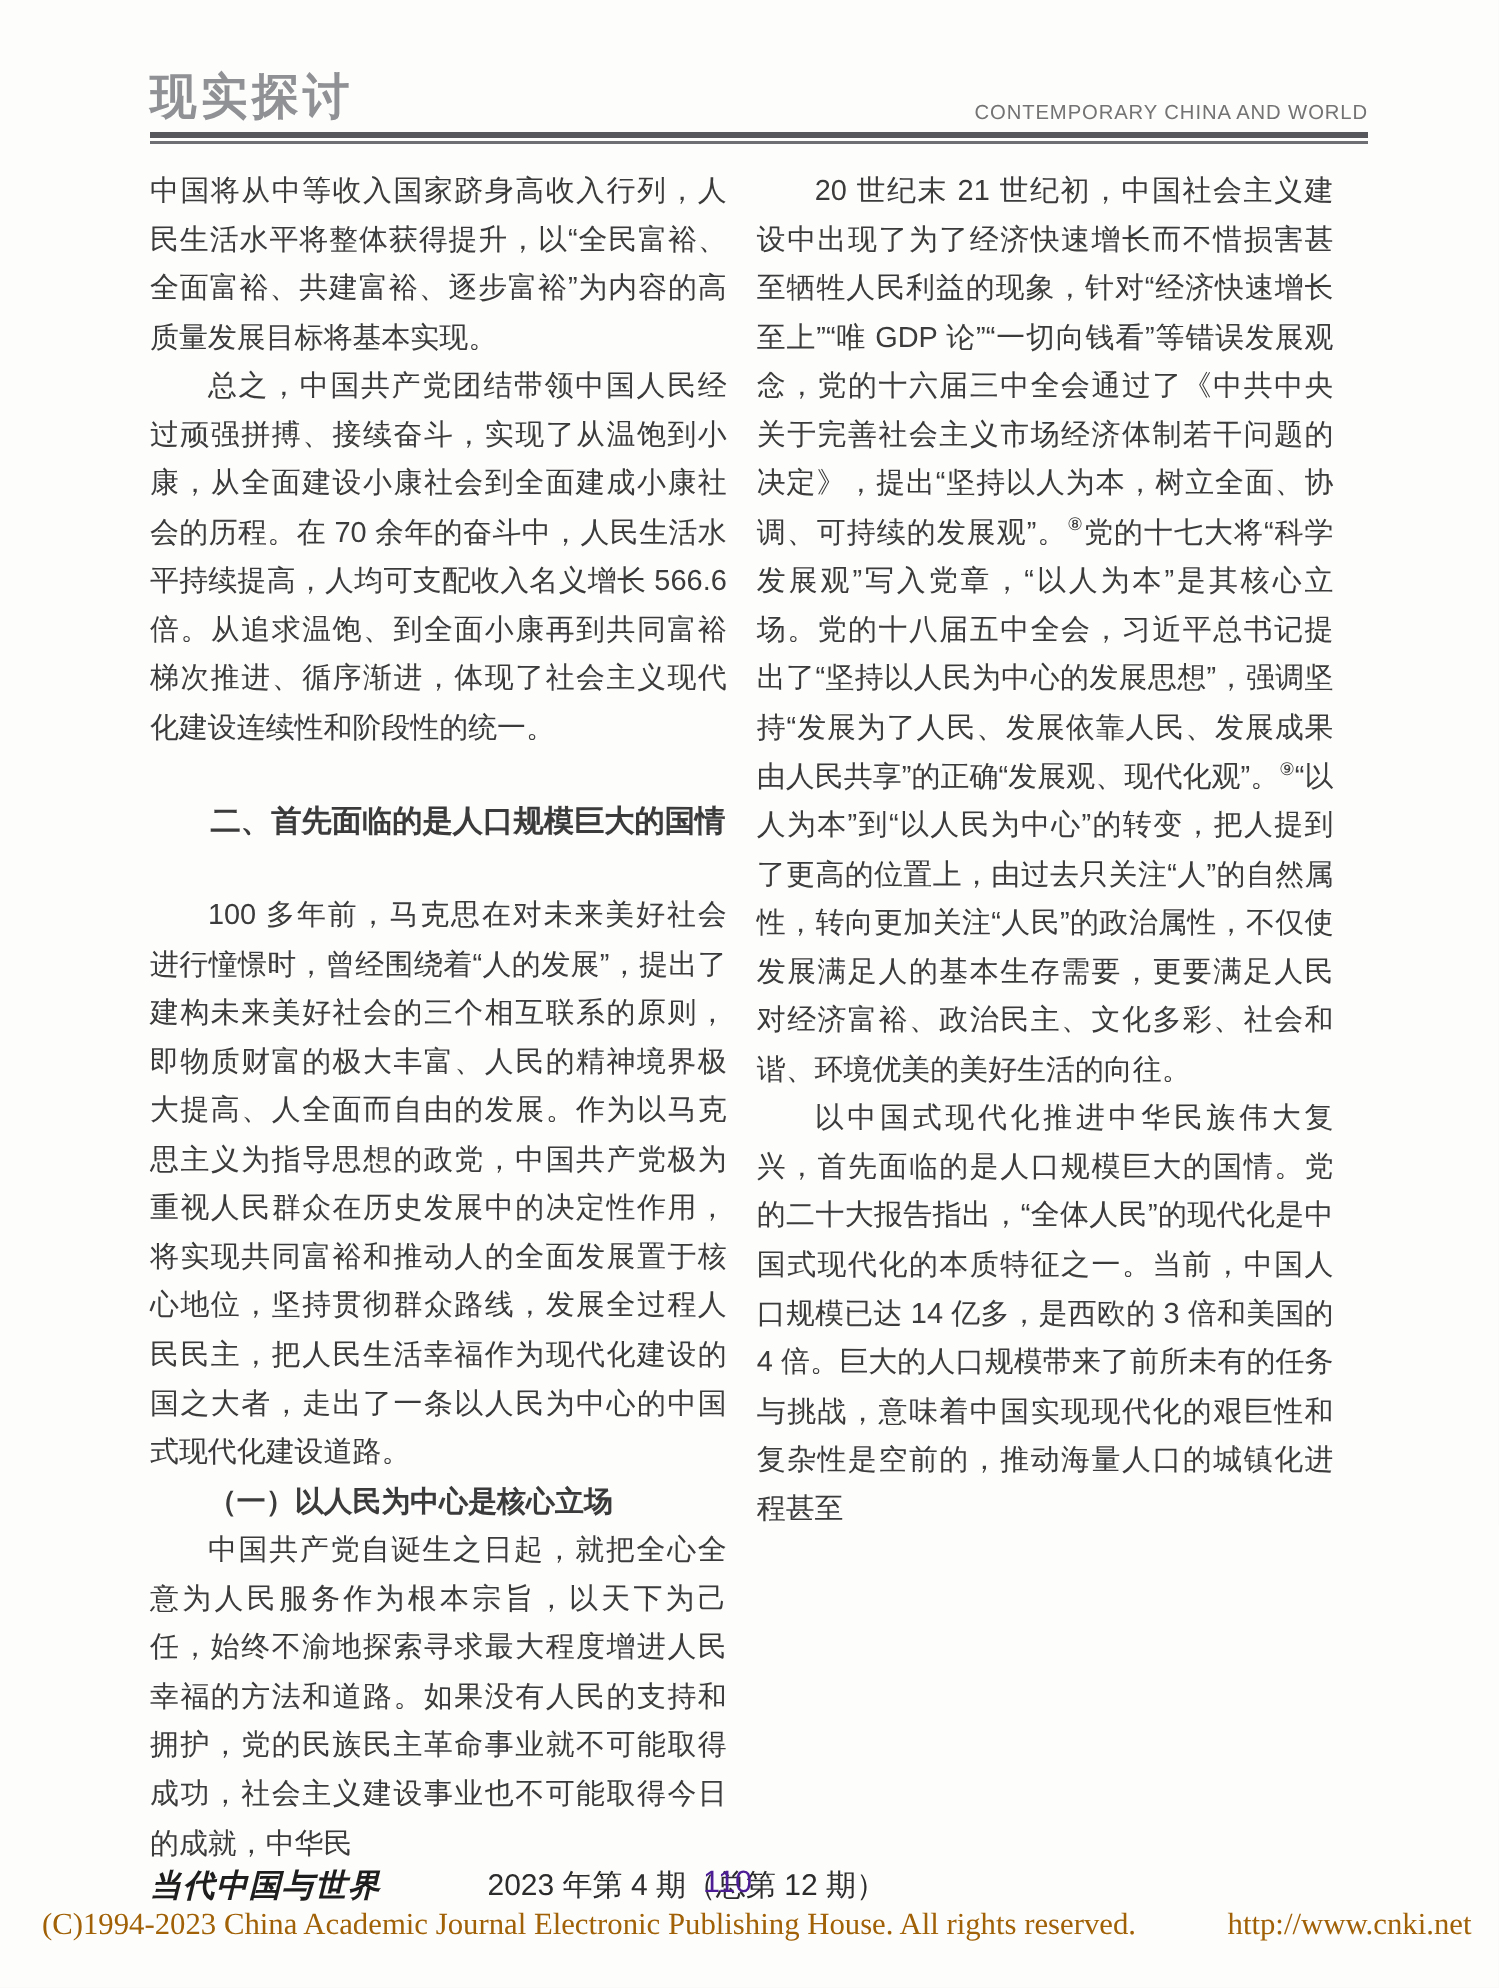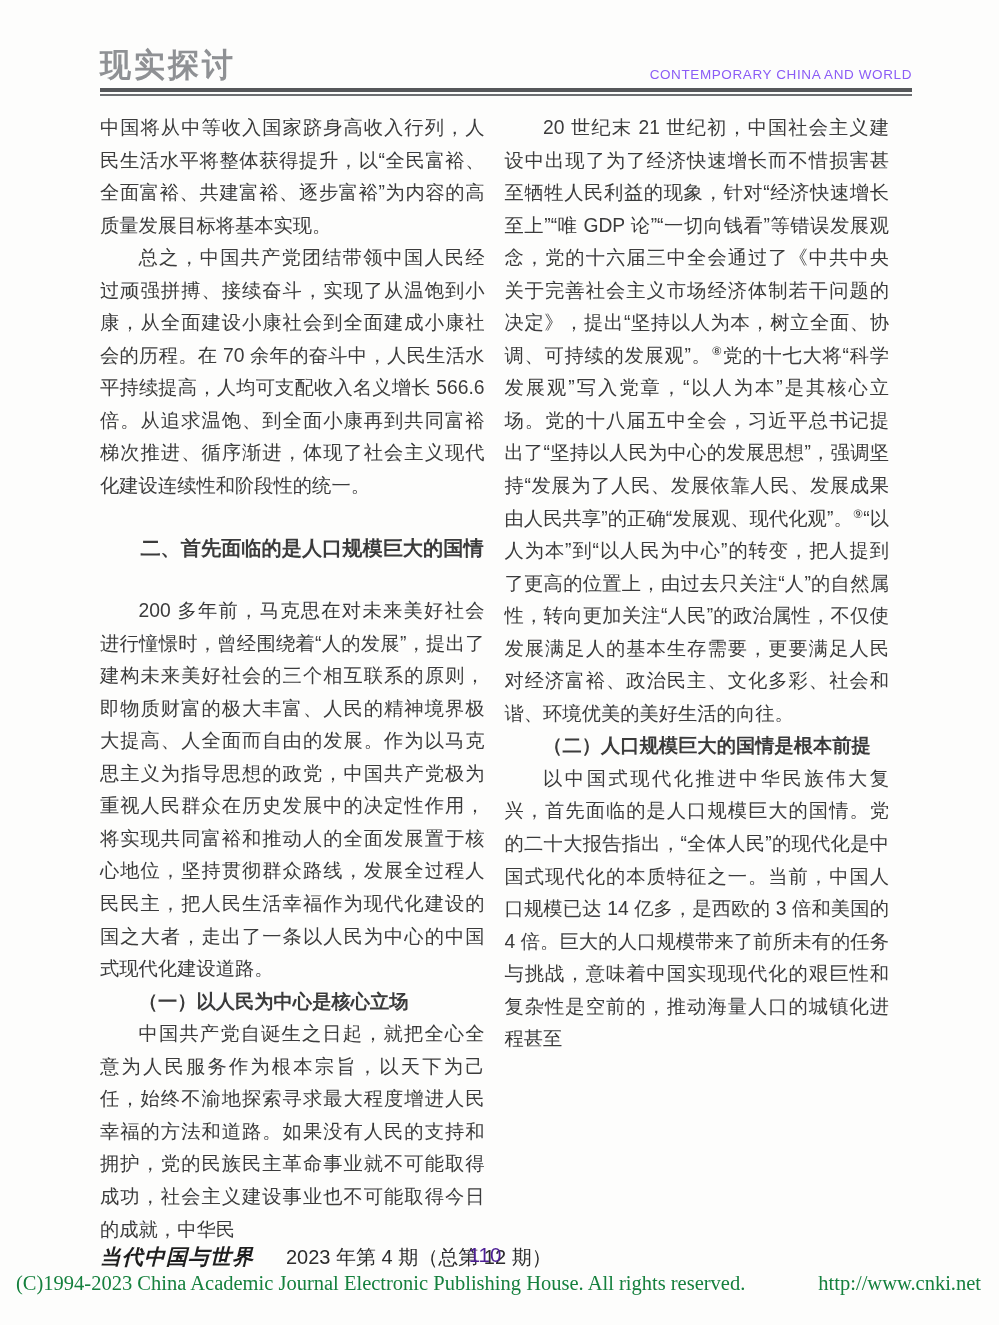--- a/index.html
+++ b/index.html
@@ -22,21 +22,21 @@
     position: absolute; left: 100px; right: 99px; top: 40px;
     display: flex; justify-content: space-between; align-items: flex-end;
     height: 46px;
   }
   .header-section-label {
     font-size: 31px; font-weight: bold; letter-spacing: 3px;
     color: #8f9194;
     transform: scaleY(1.05);
   }
   .header-journal-en {
-    font-size: 13.5px; color: #8b5cf6; letter-spacing: 0.6px;
+    font-size: 13.5px; color: #737373; letter-spacing: 0.6px;
     padding-bottom: 4px;
   }
   .header-rule {
     position: absolute; left: 100px; right: 99px; top: 88px;
   }
   .header-rule .thick { height: 3.5px; background: #55575a; }
   .header-rule .thin  { height: 1.5px; background: #6d6f72; margin-top: 2.5px; }
 
   
   .columns {
@@ -62,41 +62,41 @@
     margin: 29px 0 31px 0;
   }
   .col h3.sub-heading { font-weight: bold; }
 
   sup { font-size: 0.6em; vertical-align: super; line-height: 0; }
 
   
   .footer {
     position: absolute; left: 100px; top: 1243px; width: 794px; height: 28px;
   }
-  .footer-left { display: flex; align-items: flex-end; }
+  .footer-left { display: flex; align-items: flex-start; gap: 39px; }
   .footer-journal-logo {
     font-family: "Liberation Serif", "DejaVu Serif", serif;
     font-weight: bold; font-style: italic;
     font-size: 21px; color: #1e1e1e; letter-spacing: 1px;
   }
   .footer-issue-info {
     margin-left: 32px; font-size: 20px; color: #2c2c2c;
   }
   .footer-page-number {
     position: absolute; left: 48.5%; top: 0;
     transform: translateX(-50%);
     font-size: 20.5px; color: #4c1d95;
   }
 
   
   .watermark {
-    position: absolute; left: 16px; right: 30px; top: 1272px;
+    position: absolute; left: 28px; right: 30px; top: 1272px;
     display: flex; justify-content: space-between;
     font-family: "Liberation Serif", "DejaVu Serif", serif;
-    font-size: 20.5px; color: #15803d;
+    font-size: 20.5px; color: #a16207;
     white-space: nowrap;
   }
 </style>
 </head>
 <body>
 
 <div class="page">
 
   <div class="header">
     <div class="header-section-label">现实探讨</div>
@@ -106,28 +106,27 @@
     <div class="thick"></div>
     <div class="thin"></div>
   </div>
 
   <div class="columns">
 
     <section class="col">
       <p class="cont">中国将从中等收入国家跻身高收入行列，人民生活水平将整体获得提升，以“全民富裕、全面富裕、共建富裕、逐步富裕”为内容的高质量发展目标将基本实现。</p>
       <p>总之，中国共产党团结带领中国人民经过顽强拼搏、接续奋斗，实现了从温饱到小康，从全面建设小康社会到全面建成小康社会的历程。在 70 余年的奋斗中，人民生活水平持续提高，人均可支配收入名义增长 566.6 倍。从追求温饱、到全面小康再到共同富裕梯次推进、循序渐进，体现了社会主义现代化建设连续性和阶段性的统一。</p>
       <h2 class="section-heading">二、首先面临的是人口规模巨大的国情</h2>
-      <p>200 多年前，马克思在对未来美好社会进行憧憬时，曾经围绕着“人的发展”，提出了建构未来美好社会的三个相互联系的原则，即物质财富的极大丰富、人民的精神境界极大提高、人全面而自由的发展。作为以马克思主义为指导思想的政党，中国共产党极为重视人民群众在历史发展中的决定性作用，将实现共同富裕和推动人的全面发展置于核心地位，坚持贯彻群众路线，发展全过程人民民主，把人民生活幸福作为现代化建设的国之大者，走出了一条以人民为中心的中国式现代化建设道路。</p>
+      <p>100 多年前，马克思在对未来美好社会进行憧憬时，曾经围绕着“人的发展”，提出了建构未来美好社会的三个相互联系的原则，即物质财富的极大丰富、人民的精神境界极大提高、人全面而自由的发展。作为以马克思主义为指导思想的政党，中国共产党极为重视人民群众在历史发展中的决定性作用，将实现共同富裕和推动人的全面发展置于核心地位，坚持贯彻群众路线，发展全过程人民民主，把人民生活幸福作为现代化建设的国之大者，走出了一条以人民为中心的中国式现代化建设道路。</p>
       <h3 class="sub-heading">（一）以人民为中心是核心立场</h3>
       <p>中国共产党自诞生之日起，就把全心全意为人民服务作为根本宗旨，以天下为己任，始终不渝地探索寻求最大程度增进人民幸福的方法和道路。如果没有人民的支持和拥护，党的民族民主革命事业就不可能取得成功，社会主义建设事业也不可能取得今日的成就，中华民</p>
     </section>
 
     <section class="col">
       <p>20 世纪末 21 世纪初，中国社会主义建设中出现了为了经济快速增长而不惜损害甚至牺牲人民利益的现象，针对“经济快速增长至上”“唯 GDP 论”“一切向钱看”等错误发展观念，党的十六届三中全会通过了《中共中央关于完善社会主义市场经济体制若干问题的决定》，提出“坚持以人为本，树立全面、协调、可持续的发展观”。<sup>⑧</sup>党的十七大将“科学发展观”写入党章，“以人为本”是其核心立场。党的十八届五中全会，习近平总书记提出了“坚持以人民为中心的发展思想”，强调坚持“发展为了人民、发展依靠人民、发展成果由人民共享”的正确“发展观、现代化观”。<sup>⑨</sup>“以人为本”到“以人民为中心”的转变，把人提到了更高的位置上，由过去只关注“人”的自然属性，转向更加关注“人民”的政治属性，不仅使发展满足人的基本生存需要，更要满足人民对经济富裕、政治民主、文化多彩、社会和谐、环境优美的美好生活的向往。</p>
-      <h3 class="sub-heading">（二）人口规模巨大的国情是根本前提</h3>
       <p>以中国式现代化推进中华民族伟大复兴，首先面临的是人口规模巨大的国情。党的二十大报告指出，“全体人民”的现代化是中国式现代化的本质特征之一。当前，中国人口规模已达 14 亿多，是西欧的 3 倍和美国的 4 倍。巨大的人口规模带来了前所未有的任务与挑战，意味着中国实现现代化的艰巨性和复杂性是空前的，推动海量人口的城镇化进程甚至</p>
     </section>
 
   </div>
 
   <div class="footer">
     <div class="footer-left">
       <span class="footer-journal-logo">当代中国与世界</span>
       <span class="footer-issue-info">2023 年第 4 期（总第 12 期）</span>
     </div>

